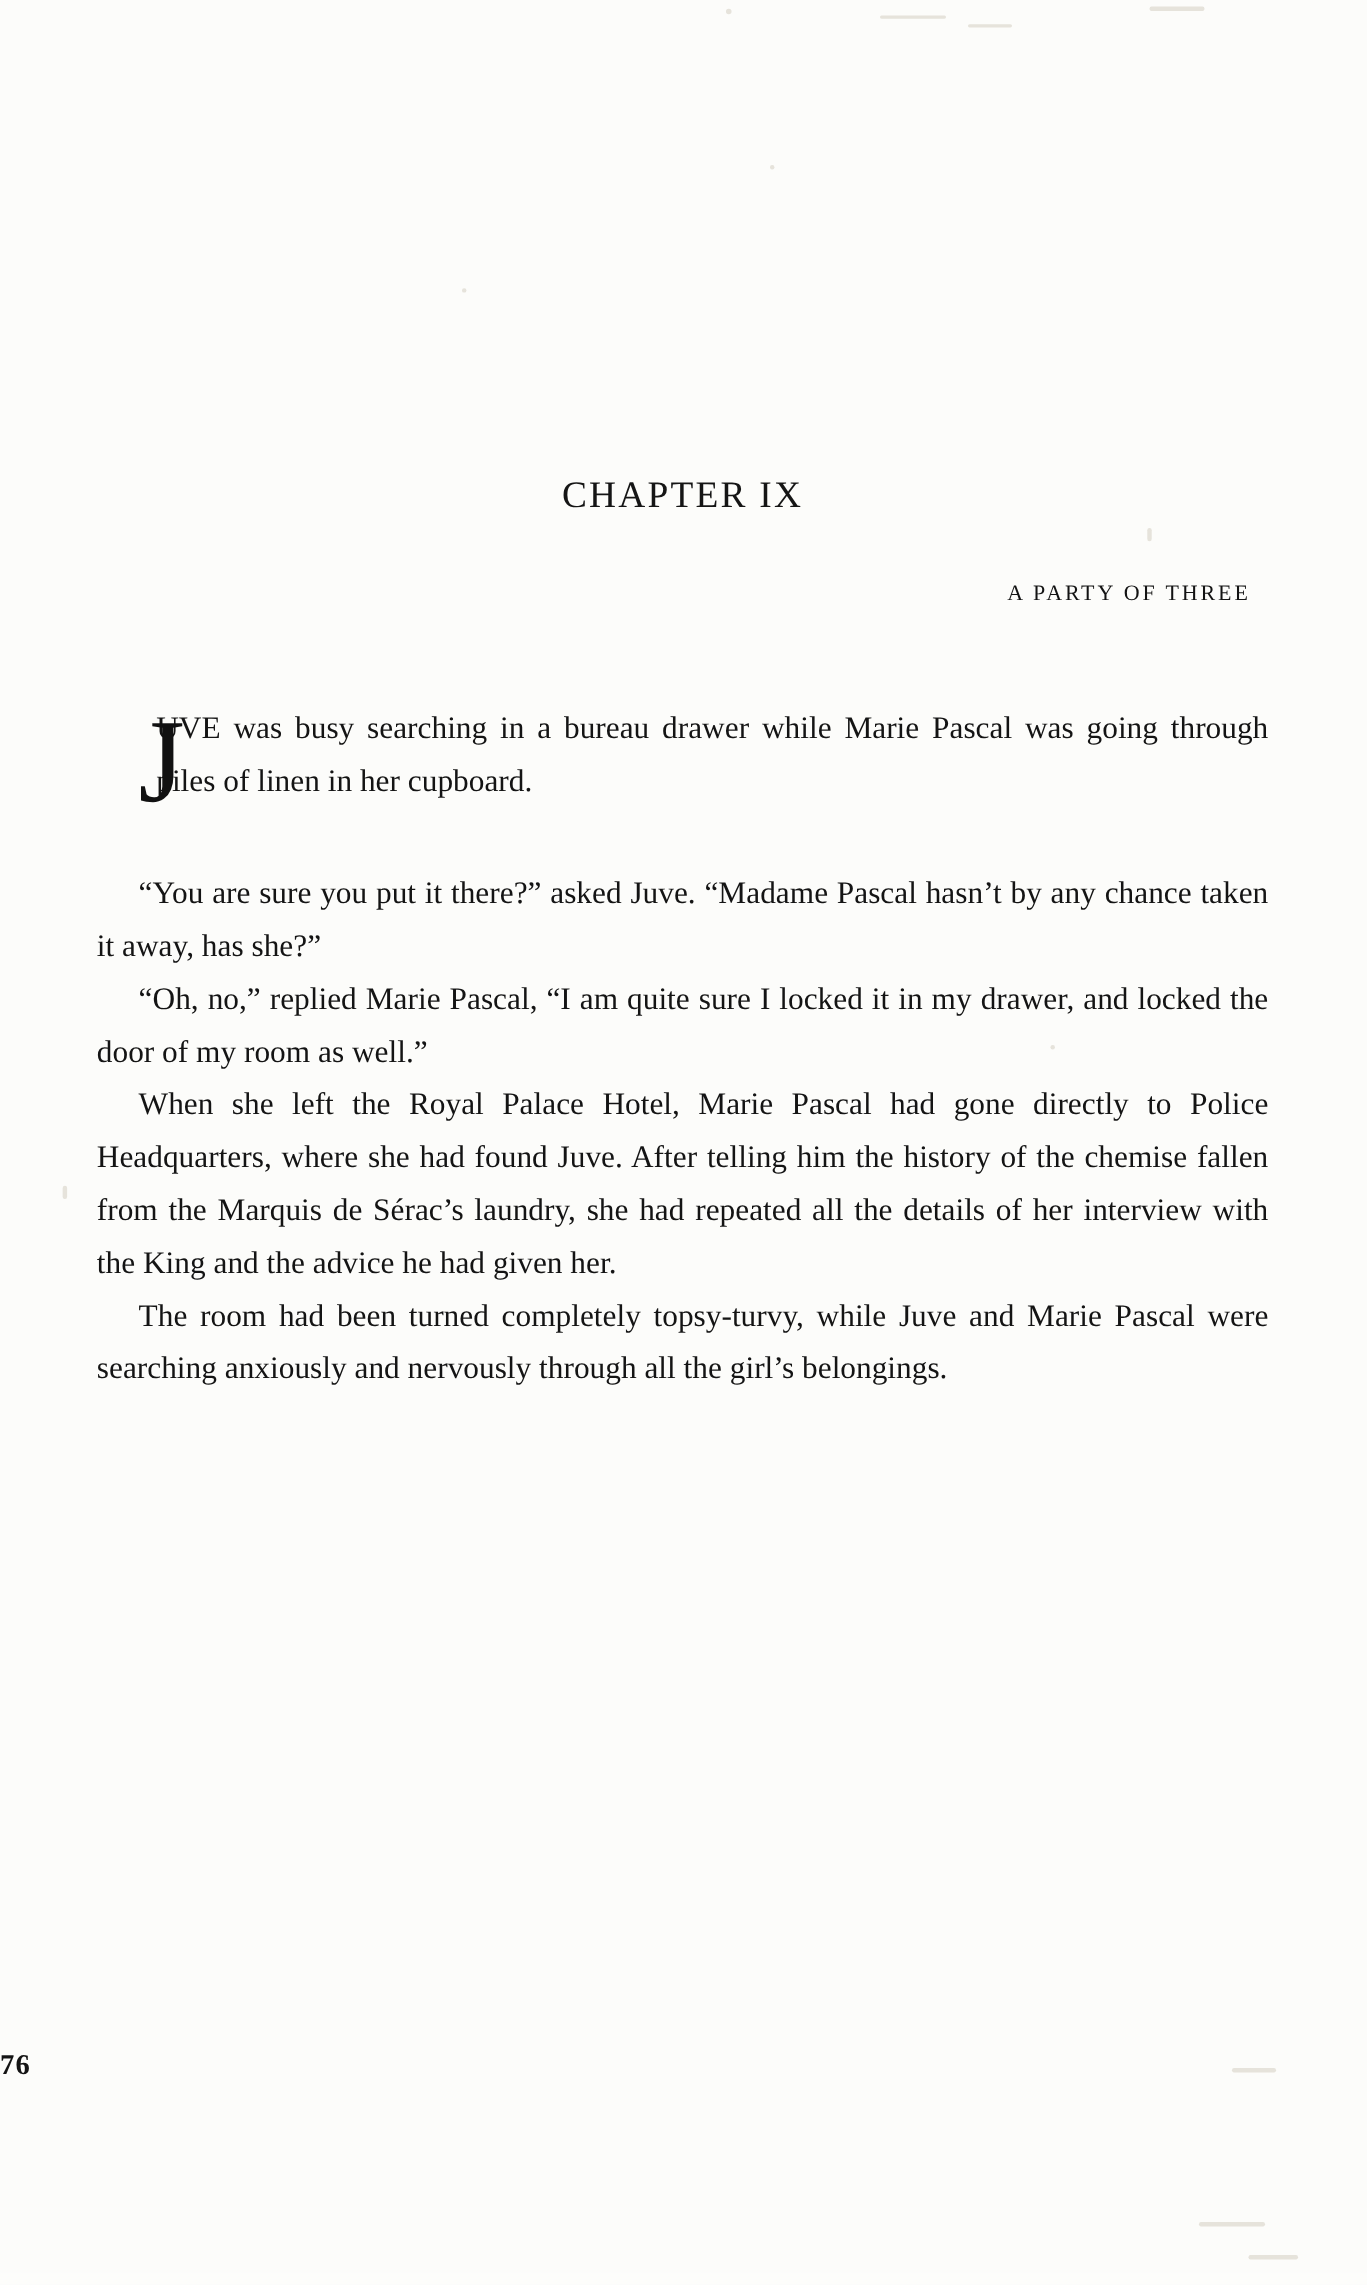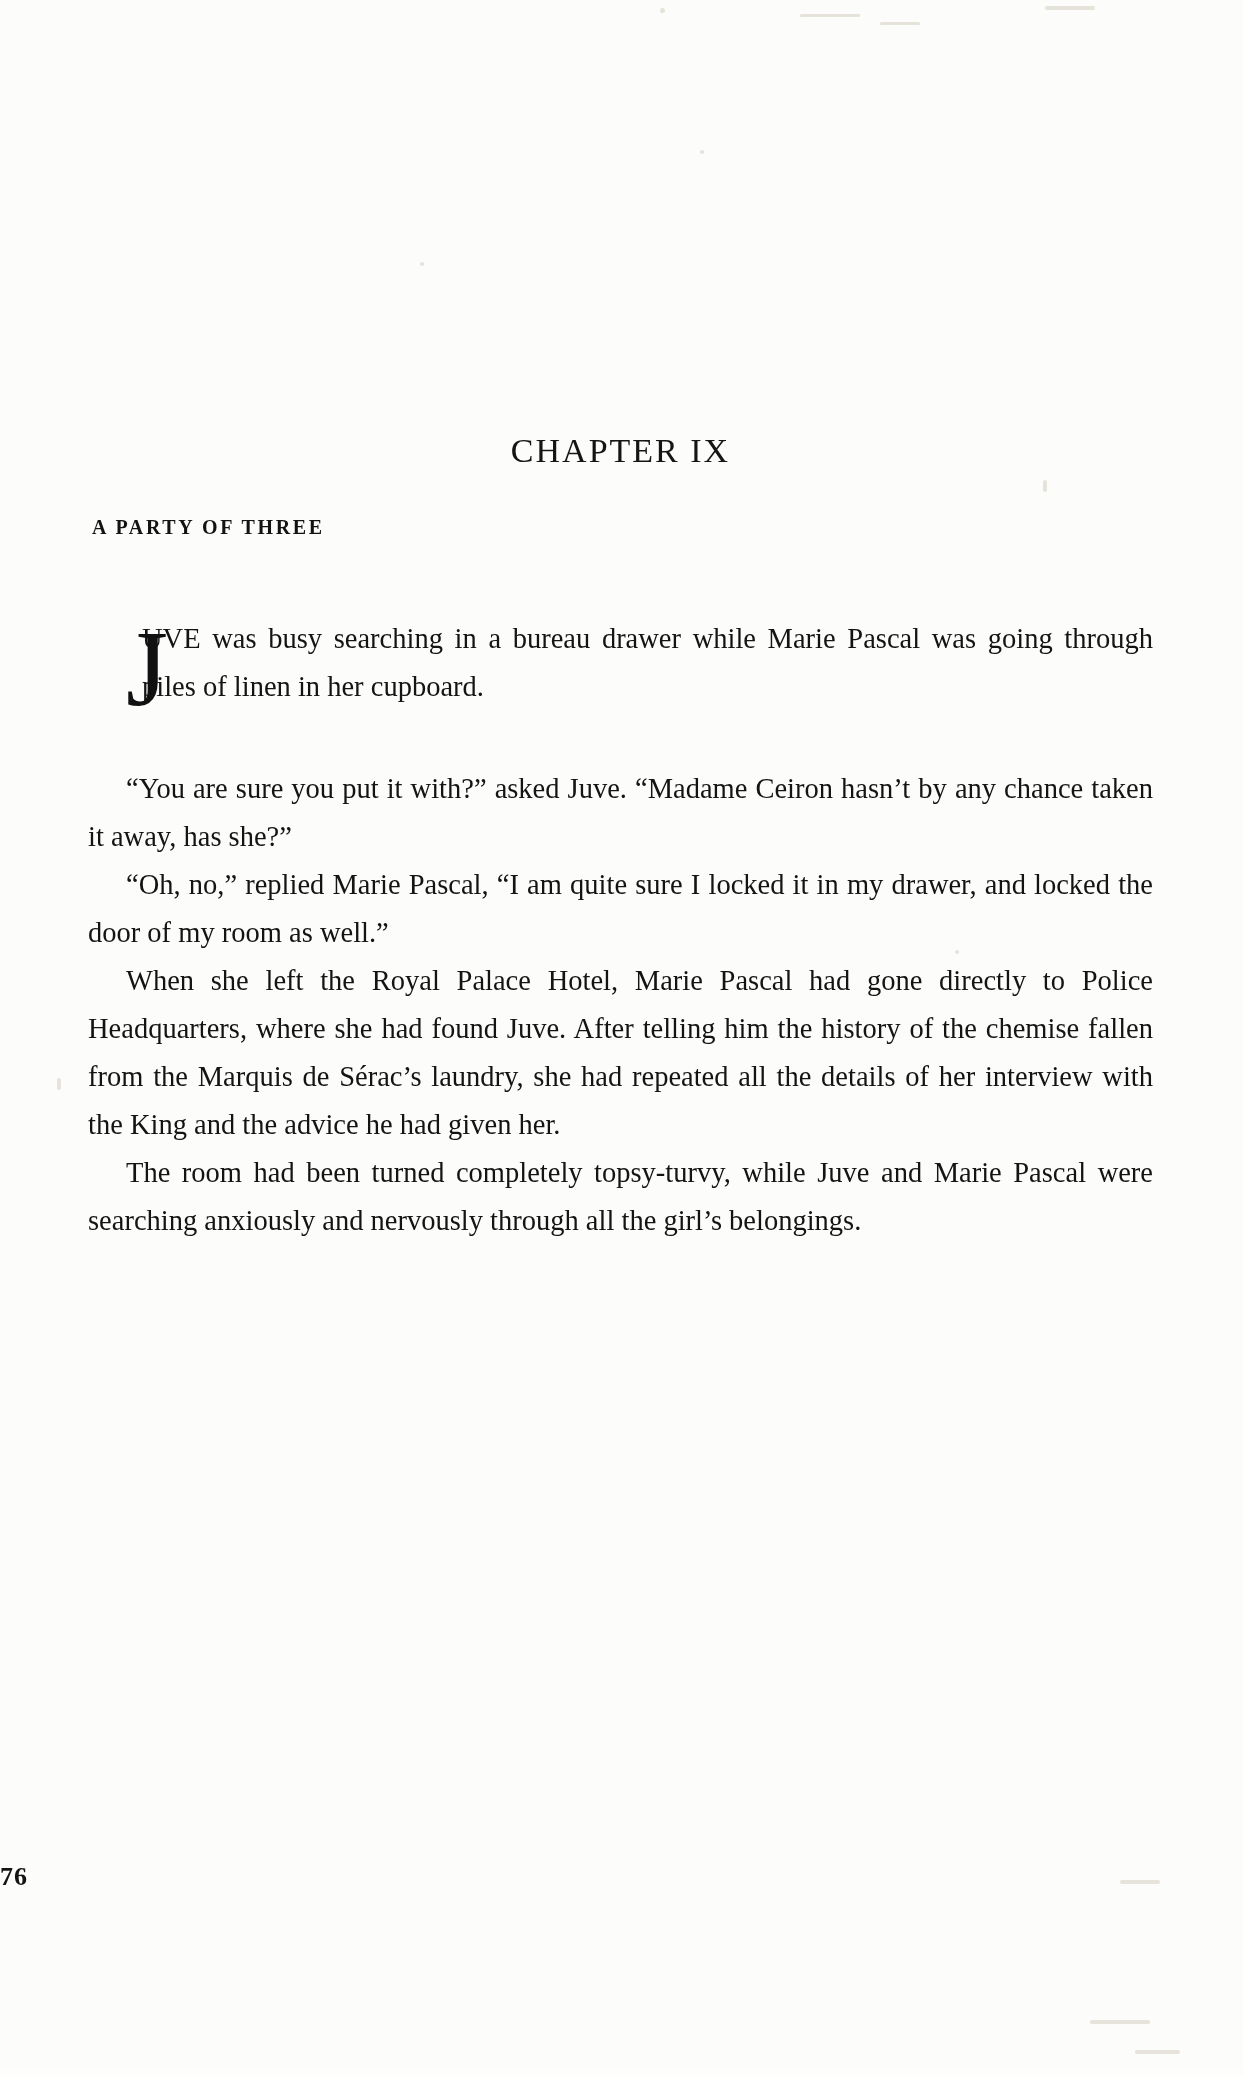--- a/index.html
+++ b/index.html
@@ -39,25 +39,25 @@
   .chapter-title {
     text-align: center;
     font-size: 34px;
     letter-spacing: 2.0px;
     font-weight: 400;
     margin: 0;
     padding-top: 432px;
     color: #151515;
   }
   .chapter-subtitle {
-    text-align: left;
+    text-align: right;
     font-size: 20px;
     letter-spacing: 2.6px;
-    font-weight: bold;
-    margin: 4px;
+    font-weight: normal;
+    margin: 16px;
     padding-top: 42px;
     color: #131313;
   }
   .body-text {
     padding-top: 32px;
     font-size: 28.5px;
     line-height: 48px;
     text-align: justify;
     color: #141414;
   }
@@ -121,21 +121,21 @@
     <h1 class="chapter-title">CHAPTER IX</h1>
     <h2 class="chapter-subtitle">A PARTY OF THREE</h2>
 
     <div class="body-text">
 
       <p class="first-par">
         <span class="dropcap">J</span>
         <span class="runon">UVE was busy searching in a bureau drawer while Marie Pascal was going through piles of linen in her cupboard.</span>
       </p>
 
-      <p>“You are sure you put it with?” asked Juve.  “Madame Ceiron hasn’t by any chance taken it away, has she?”</p>
+      <p>“You are sure you put it there?” asked Juve.  “Madame Pascal hasn’t by any chance taken it away, has she?”</p>
       <p>“Oh, no,” replied Marie Pascal, “I am quite sure I locked it in my drawer, and locked the door of my room as well.”</p>
       <p>When she left the Royal Palace Hotel, Marie Pascal had gone directly to Police Headquarters, where she had found Juve.  After telling him the history of the chemise fallen from the Marquis de Sérac’s laundry, she had repeated all the details of her interview with the King and the advice he had given her.</p>
       <p>The room had been turned completely topsy-turvy, while Juve and Marie Pascal were searching anxiously and nervously through all the girl’s belongings.</p>
 
     </div>
   </div>
 
   <div class="page-number">76</div>
 
 </div>

